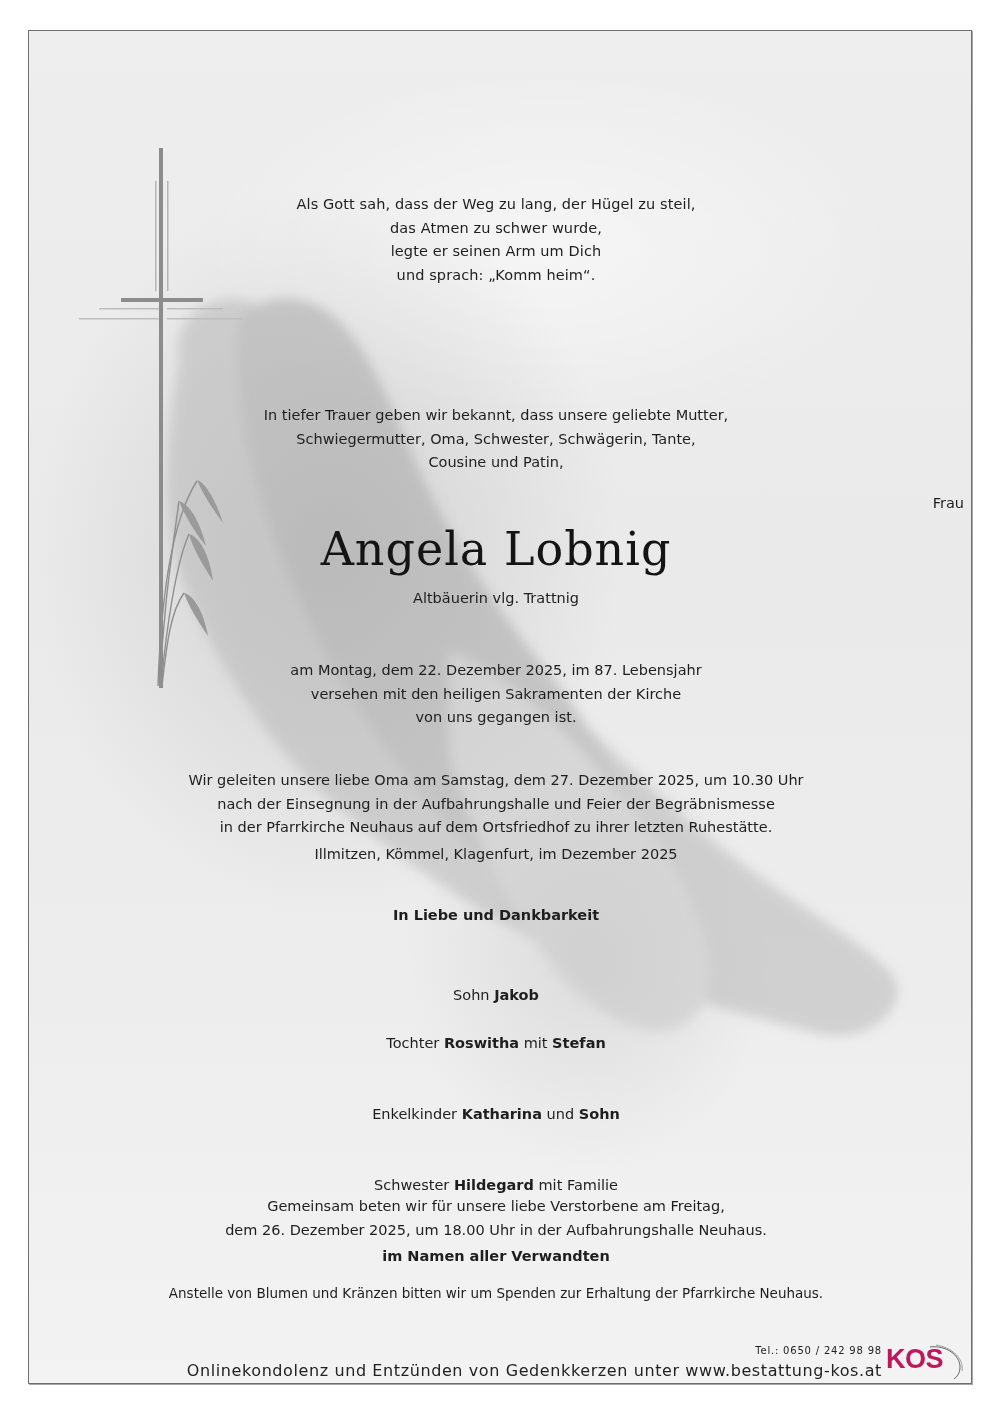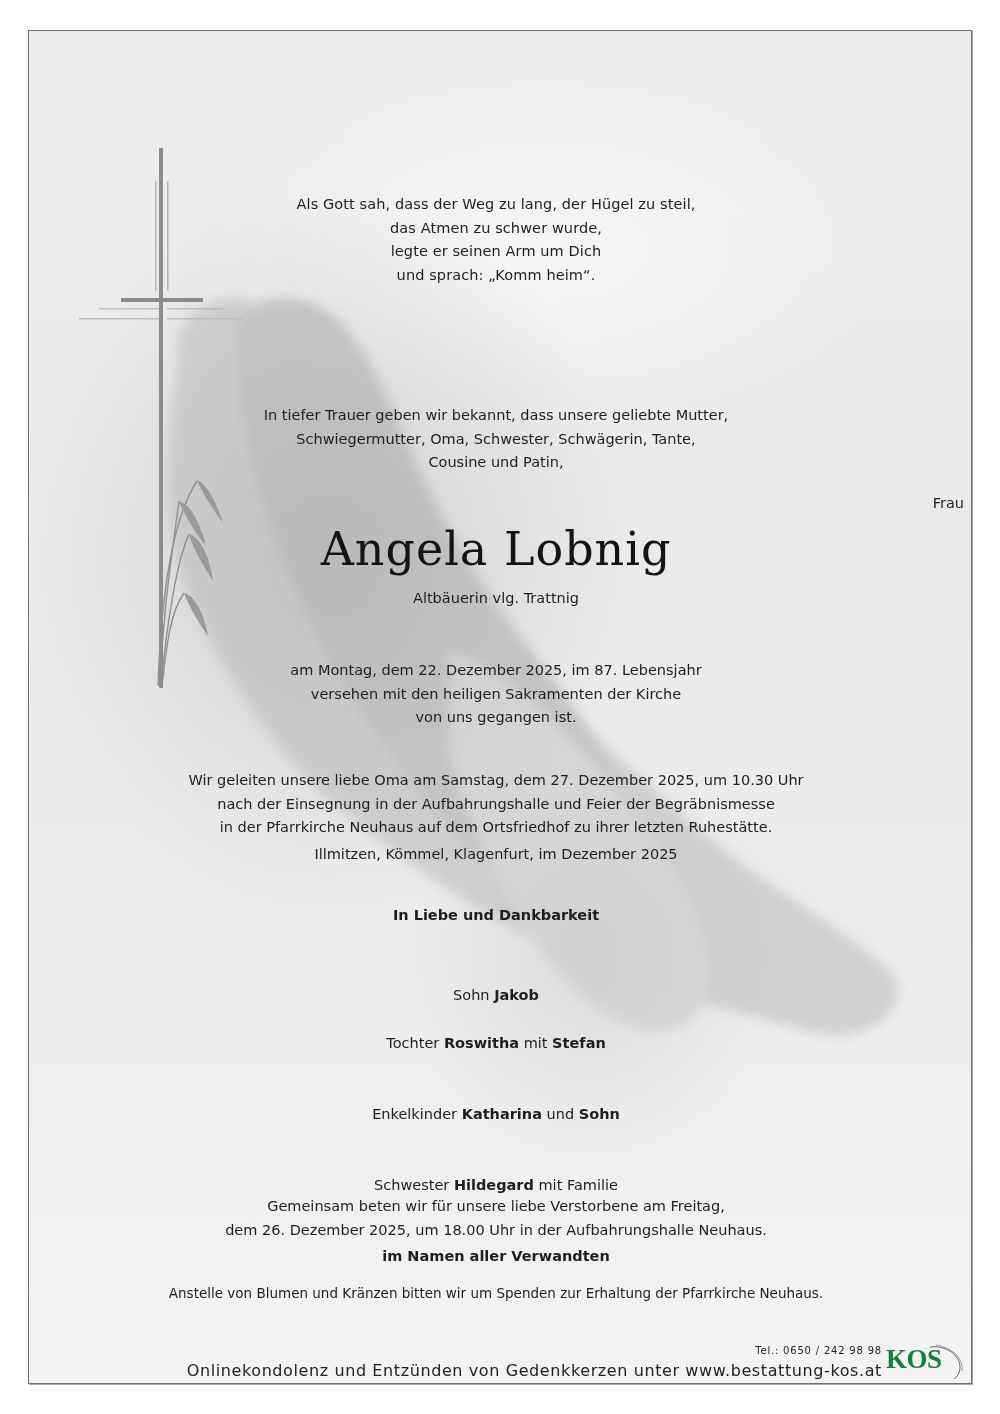--- a/index.html
+++ b/index.html
@@ -99,25 +99,25 @@
     position: absolute;
     left: 884px;
     top: 1343px;
     width: 80px;
     height: 36px;
   }
   .logo-text {
     position: absolute;
     left: 2px;
     top: 1px;
-    font-family: Liberation Serif, serif;
+    font-family: Liberation Sans, sans-serif;
     font-weight: bold;
     font-size: 27px;
     letter-spacing: -0.5px;
-    color: #15803d;
+    color: #be185d;
   }
   .logo-arc {
     position: absolute;
     left: 0;
     top: 0;
   }
 </style>
 </head>
 <body>
 

